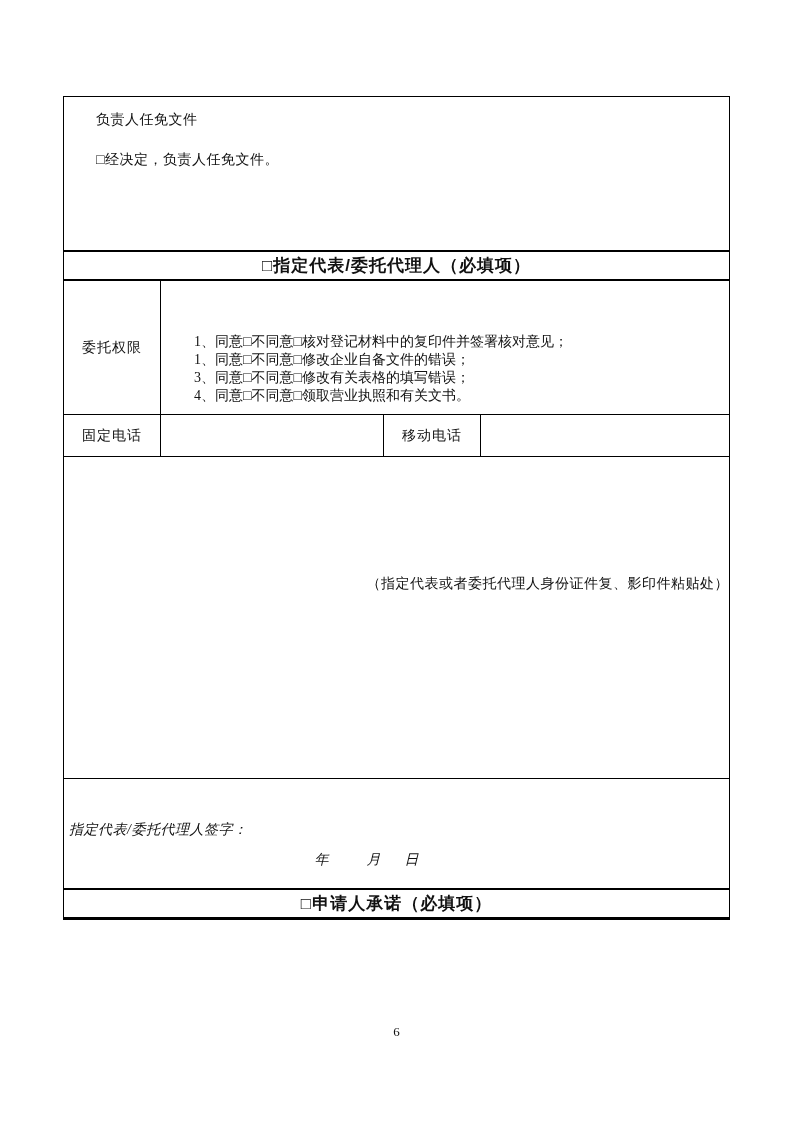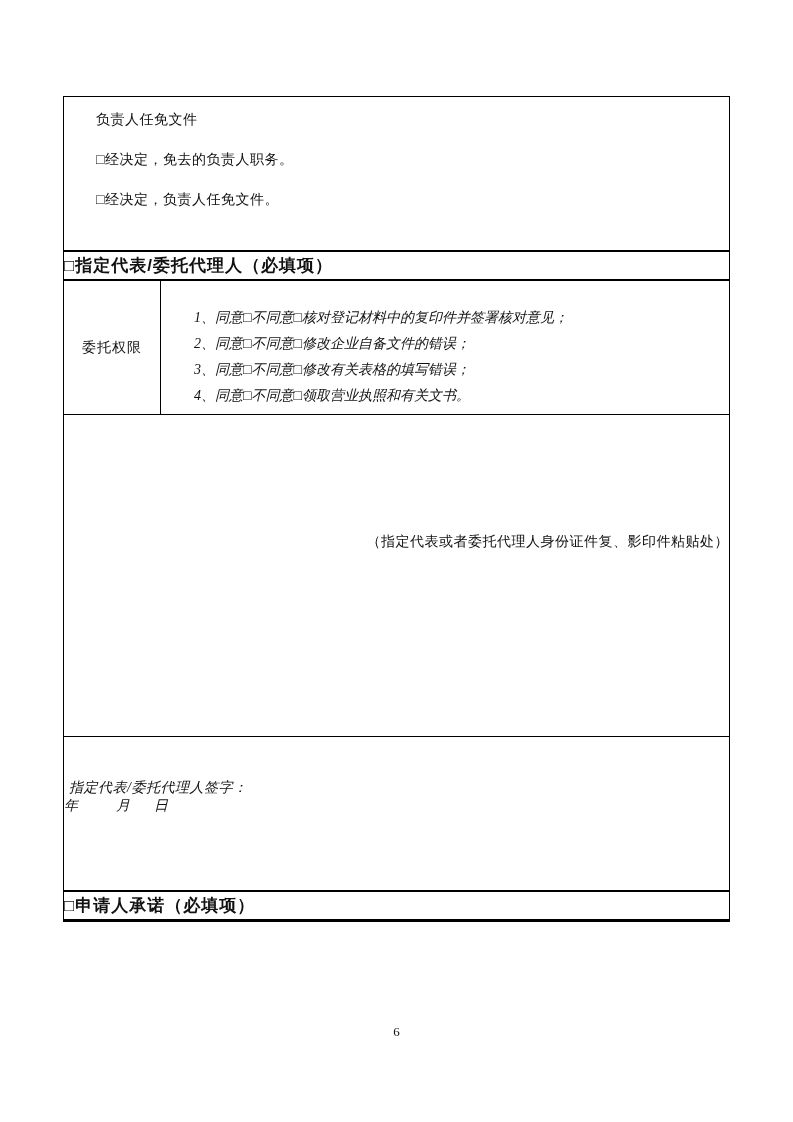--- a/index.html
+++ b/index.html
@@ -28,43 +28,43 @@
     height: 139px;
     padding: 14px 10px 0 32px;
   }
   .row-appointment .line { margin-bottom: 22px; letter-spacing: 0.5px; }
   
   .section-header {
     border-top: 2px solid #000;
     border-bottom: 2px solid #000;
     height: 27px;
     line-height: 27px;
+    text-align: center;
     font-family: "Liberation Sans", "DejaVu Sans", sans-serif;
     font-weight: bold;
     font-size: 17px;
     letter-spacing: 1px;
   }
-  .section-header.bottom { border-bottom: 3px solid #000; margin-top: 44px; }
+  .section-header.bottom { border-bottom: 3px solid #000; }
   
   .row-authority { display: flex; height: 133px; }
   .cell-label {
     width: 96px;
     border-right: 1px solid #000;
     display: flex;
     align-items: center;
     justify-content: center;
     letter-spacing: 1px;
   }
   .authority-items {
     flex: 1;
     display: flex;
     flex-direction: column;
-    justify-content: space-between;
+    justify-content: flex-end;
     padding: 28px 8px 9px 33px;
-    font-style: italic;
   }
   
   .row-phones { display: flex; border-top: 1px solid #000; height: 41px; }
   .row-phones .cell-label { width: 96px; height: 41px; }
   .phone-value-cell { border-right: 1px solid #000; }
   .phone-value-cell.fixed { width: 222px; }
   .mobile-label { width: 89px; }
   .phone-value-cell.mobile { flex: 1; border-right: none; }
   
   .row-paste {
@@ -73,56 +73,61 @@
     text-align: right;
   }
   .row-paste .note { padding-top: 118px; letter-spacing: 0.5px; }
   
   .row-signature {
     border-top: 1px solid #000;
     height: 109px;
     font-style: italic;
   }
   .signature-label { padding: 42px 0 0 5px; letter-spacing: 0.5px; }
-  .date-line { text-align: left; padding-right: 60px; }
+  .date-line { margin-top: 12px; text-align: center; padding-right: 60px; }
   .date-line .y { margin-right: 38px; }
   .date-line .m { margin-right: 24px; }
   
   .page-number {
     position: absolute;
     left: 0; right: 0;
     top: 1024px;
     text-align: center;
     font-size: 13px;
   }
 </style>
 </head>
 <body>
 
 <div class="page">
   <div class="doc-table">
 
     <div class="row-appointment">
       <div class="line">负责人任免文件</div>
-      <div class="line">□经决定，免去的负责人职务。</div>
       <div class="line">□经决定，负责人任免文件。</div>
     </div>
 
     <div class="section-header">□指定代表/委托代理人（必填项）</div>
 
     <div class="row-authority">
       <div class="cell-label">委托权限</div>
       <div class="authority-items">
         <div>1、同意□不同意□核对登记材料中的复印件并签署核对意见；</div>
-        <div>2、同意□不同意□修改企业自备文件的错误；</div>
+        <div>1、同意□不同意□修改企业自备文件的错误；</div>
         <div>3、同意□不同意□修改有关表格的填写错误；</div>
         <div>4、同意□不同意□领取营业执照和有关文书。</div>
       </div>
     </div>
 
+    <div class="row-phones">
+      <div class="cell-label">固定电话</div>
+      <div class="phone-value-cell fixed"></div>
+      <div class="cell-label mobile-label">移动电话</div>
+      <div class="phone-value-cell mobile"></div>
+    </div>
 
     <div class="row-paste">
       <div class="note">（指定代表或者委托代理人身份证件复、影印件粘贴处）</div>
     </div>
 
     <div class="row-signature">
       <div class="signature-label">指定代表/委托代理人签字：</div>
       <div class="date-line">
         <span class="y">年</span><span class="m">月</span><span class="d">日</span>
       </div>

